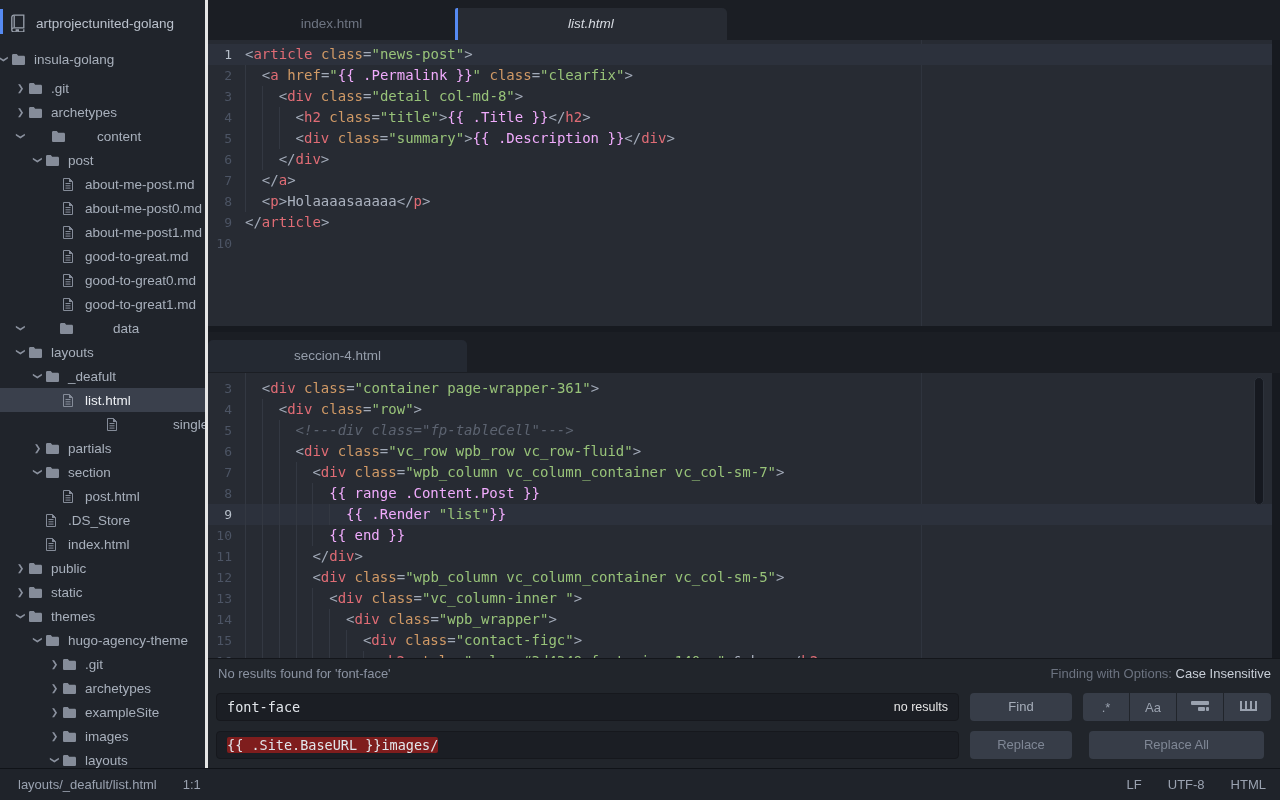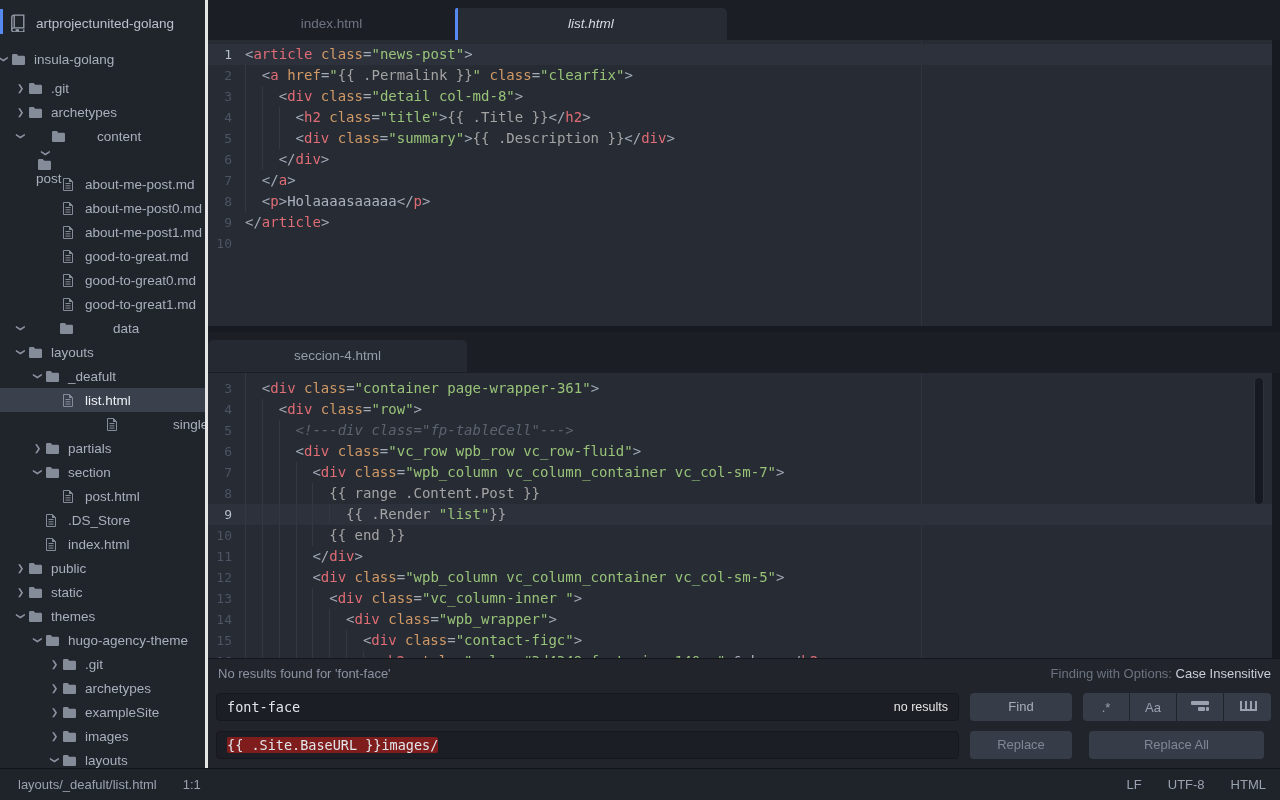--- a/index.html
+++ b/index.html
@@ -43,21 +43,21 @@
   .wrap-guide{position:absolute;left:713px;top:0;bottom:0;width:1px;background:#2f343e;}
   .crow{display:flex;height:21px;position:relative;}
   .crow .ln{width:24px;flex:none;text-align:right;color:#4c5464;font-size:13px;}
   .crow .codeline{margin-left:13px;white-space:pre;}
   .crow.cursor-line{background:#2c313c;}
   .crow.cursor-line .ln{color:#b7bfca;}
   .crow.clip-top{height:5px;overflow:hidden;}
   .crow.clip-top .codeline,.crow.clip-top .ln{margin-top:-16px;}
   .ig{display:inline-block;width:2ch;height:21px;vertical-align:top;border-left:1px solid #333842;box-sizing:border-box;}
   .tk-p{color:#a2aab8;} .tk-t{color:#e06c75;} .tk-a{color:#d19a66;} .tk-s{color:#98c379;}
-  .tk-x{color:#abb2bf;} .tk-w{color:#a3a3a3;text-align:center;} .tk-c{color:#5c6370;font-style:italic;}
+  .tk-x{color:#abb2bf;} .tk-w{color:#f0abfc;text-align:center;} .tk-c{color:#5c6370;font-style:italic;}
   #bottom-scrollbar{position:absolute;right:8px;top:4px;width:10px;height:128px;border-radius:5px;
     background:#161920;border:1px solid #2d323b;box-sizing:border-box;}
   
   #find-panel{position:absolute;left:0;top:658px;width:1072px;height:110px;background:#21252b;
     border-top:1px solid #14161b;box-sizing:border-box;}
   #find-status-left{position:absolute;left:10px;top:7px;font-size:13px;color:#8b93a2;}
   #find-status-right{position:absolute;right:9px;top:7px;font-size:13px;color:#6c7380;}
   #find-status-right b{color:#c9cfd8;font-weight:normal;}
   .fp-input{position:absolute;left:8px;width:743px;height:28px;background:#1b1e24;border:1px solid #16181d;
     border-radius:4px;box-sizing:border-box;display:flex;align-items:center;
@@ -137,21 +137,21 @@
           <span class="chev down">❯</span>
           <span class="ticon">
             <svg width="15" height="13" viewBox="0 0 15 13">
               <path fill="currentColor" d="M1 2.3C1 1.6 1.6 1 2.3 1h3.5l1.4 1.8h5.5c.7 0 1.3.6 1.3 1.3v6.6c0 .7-.6 1.3-1.3 1.3H2.3c-.7 0-1.3-.6-1.3-1.3z"></path>
             </svg>
           </span>
           <span class="tlabel">content</span>
         </div>
       </div>
       <div class="tree-row">
-        <div class="tree-inner" style="margin-left: 30px; flex-direction: column;">
+        <div class="tree-inner" style="margin-left: 30px;">
           <span class="chev down">❯</span>
           <span class="ticon">
             <svg width="15" height="13" viewBox="0 0 15 13">
               <path fill="currentColor" d="M1 2.3C1 1.6 1.6 1 2.3 1h3.5l1.4 1.8h5.5c.7 0 1.3.6 1.3 1.3v6.6c0 .7-.6 1.3-1.3 1.3H2.3c-.7 0-1.3-.6-1.3-1.3z"></path>
             </svg>
           </span>
           <span class="tlabel">post</span>
         </div>
       </div>
       <div class="tree-row">

